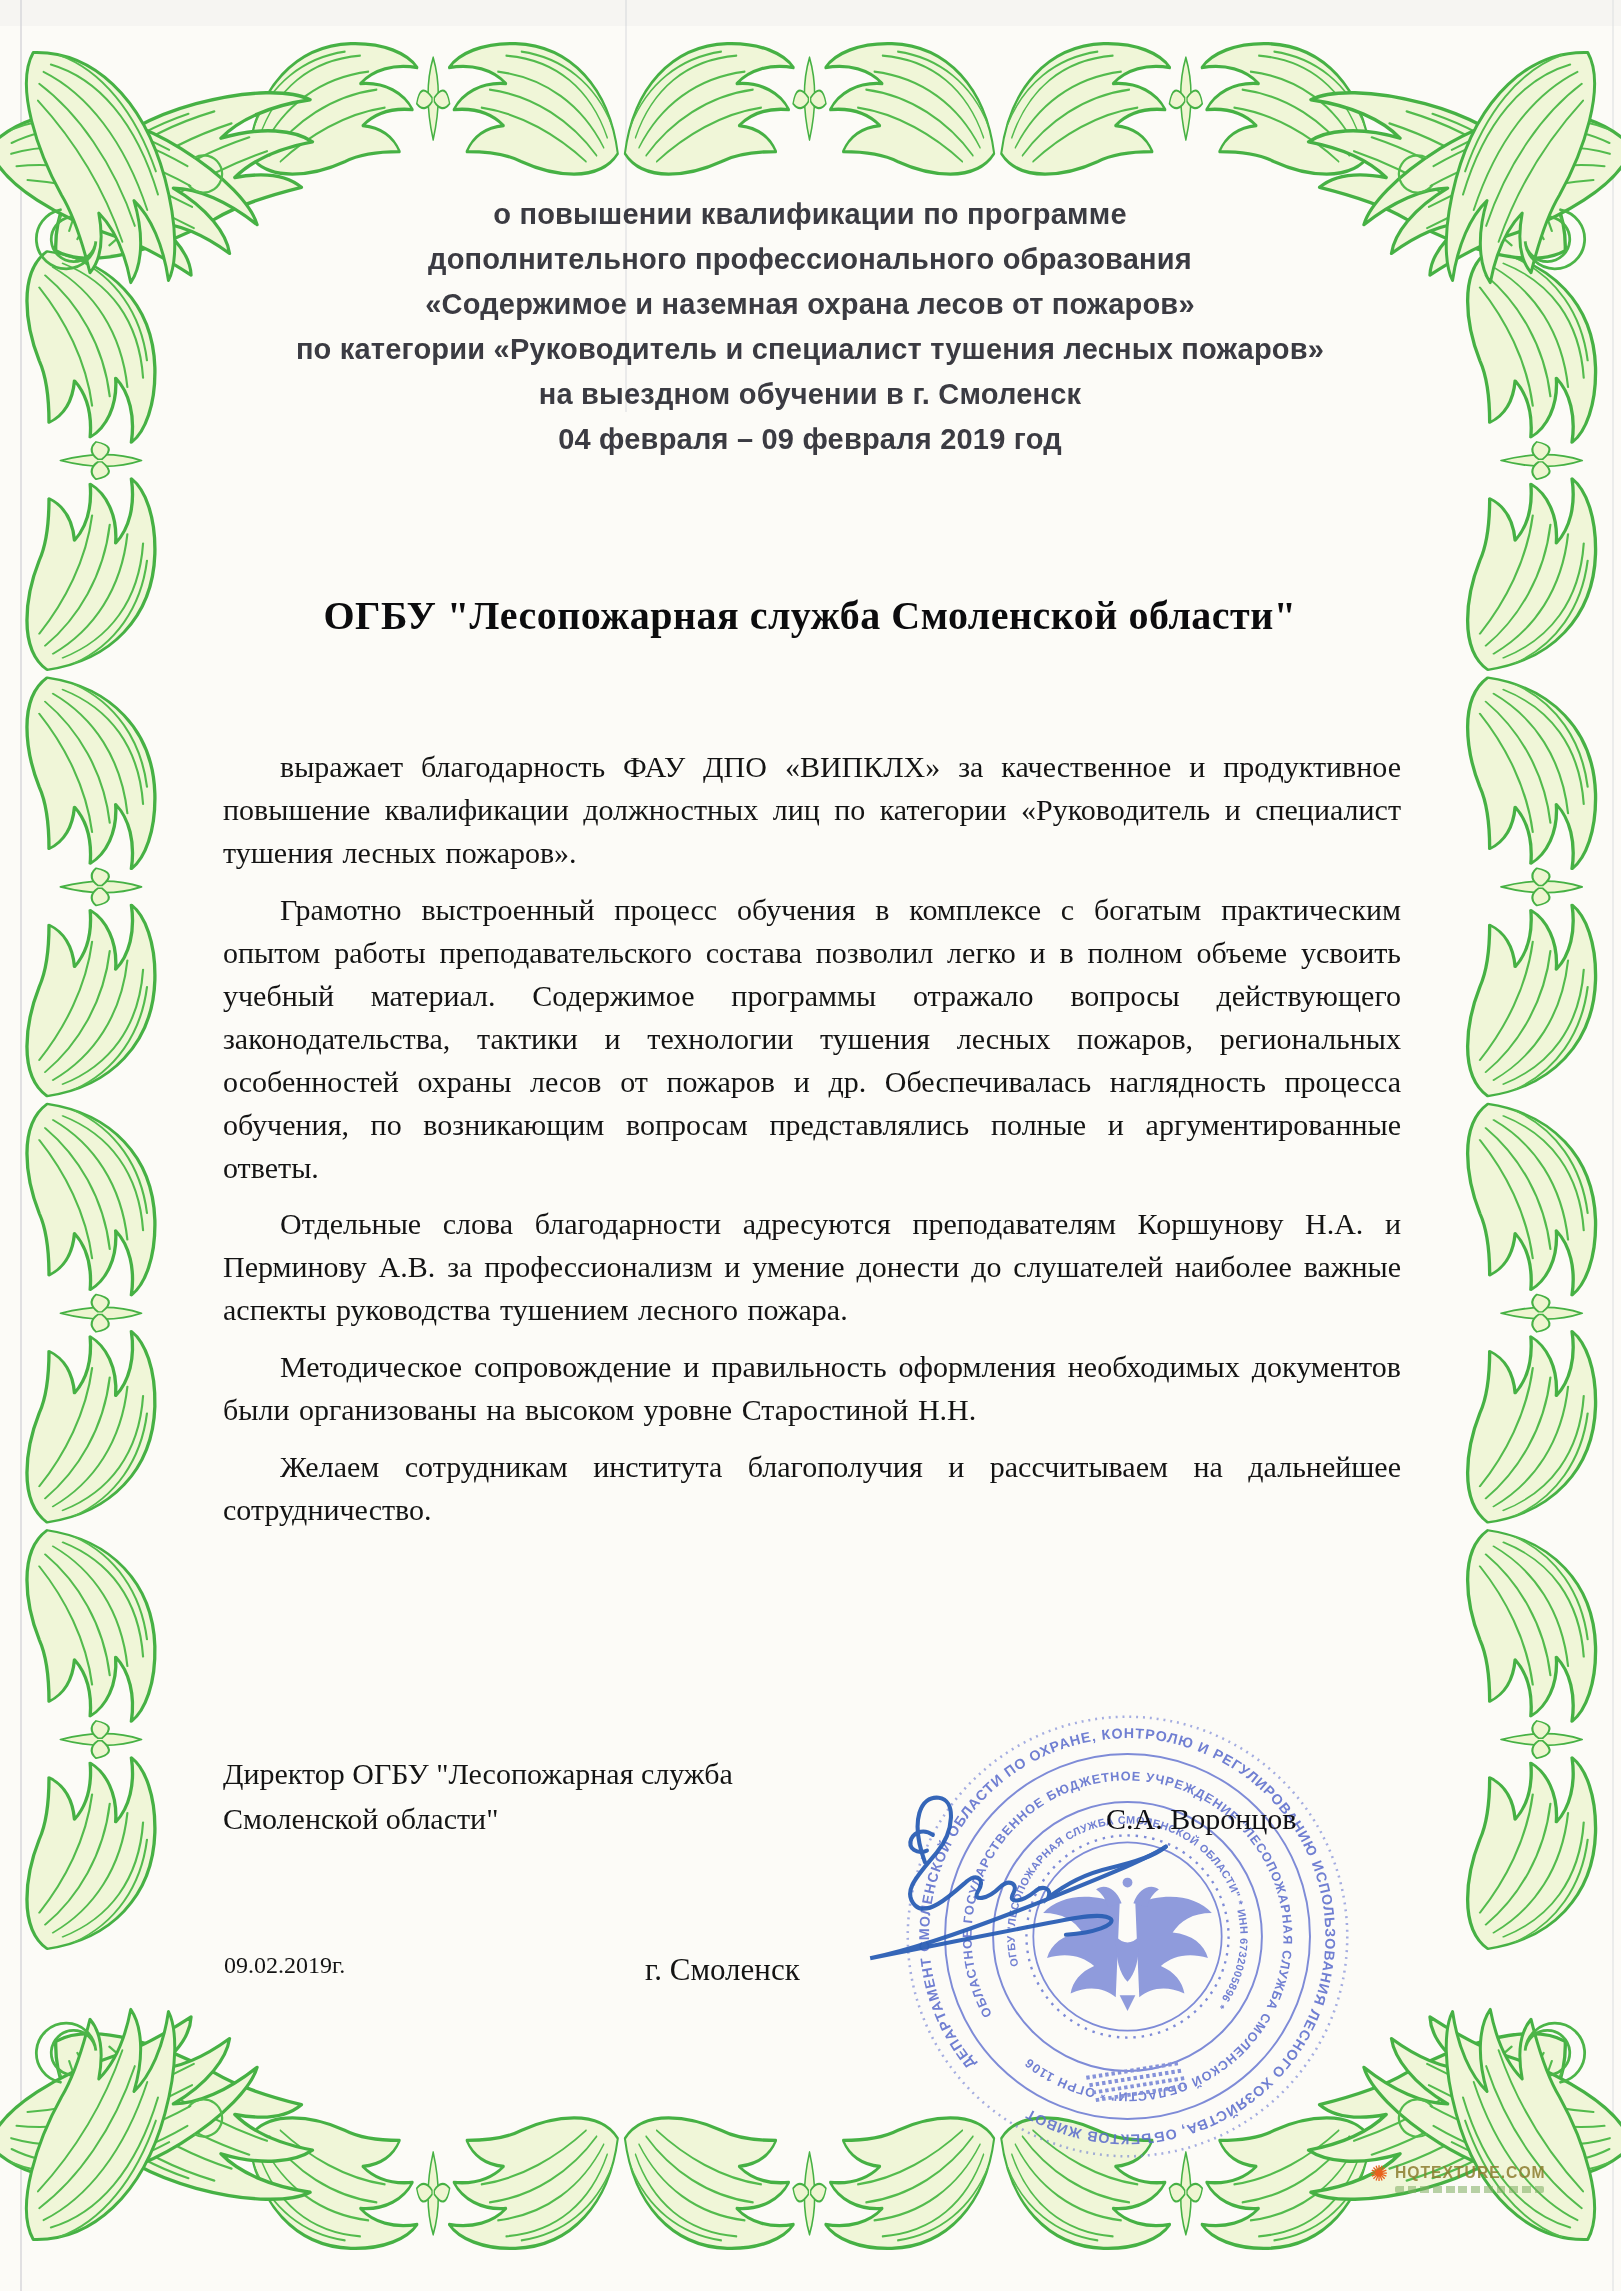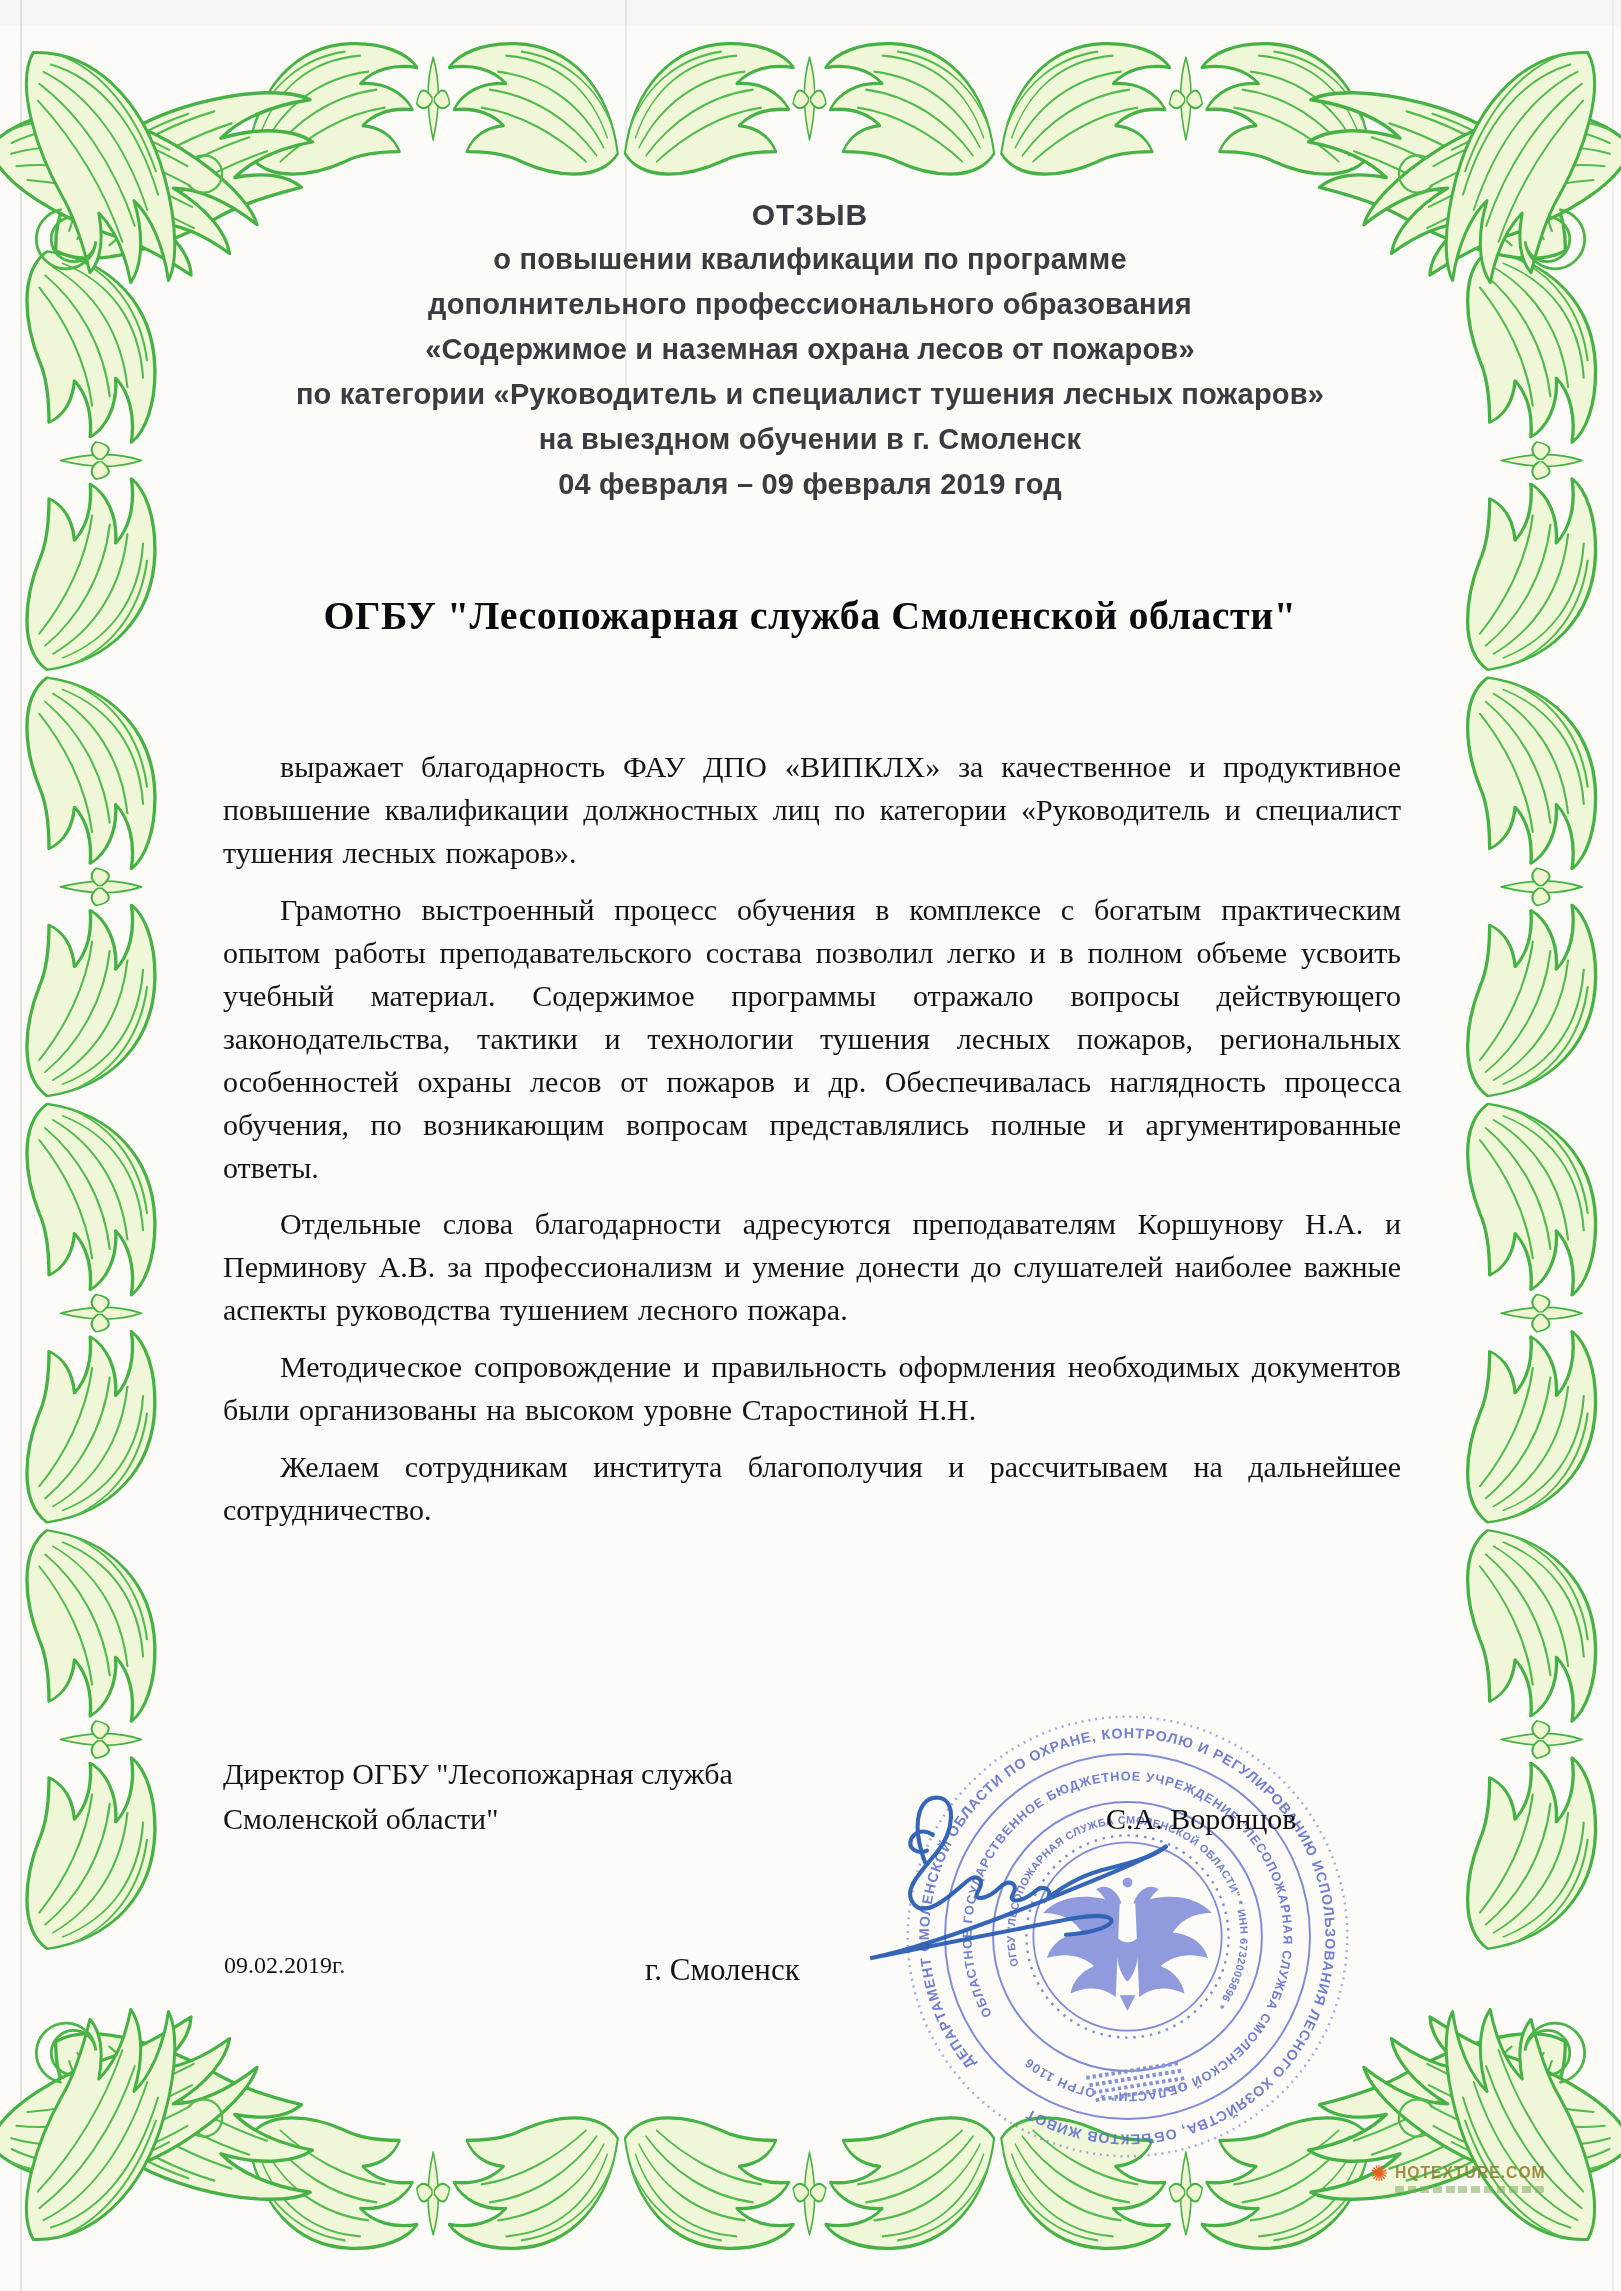--- a/index.html
+++ b/index.html
@@ -134,21 +134,20 @@
     <use href="#unit" transform="translate(1638,1122) rotate(90) scale(0.68,1)"></use>
     <use href="#unit" transform="translate(1638,1557) rotate(90) scale(0.68,1)"></use>
 
     <use href="#corner" transform="translate(18,18) scale(0.95)"></use>
     <use href="#corner" transform="translate(1636,18) scale(-0.95,0.95)"></use>
     <use href="#corner" transform="translate(18,2320) scale(0.95,-0.95)"></use>
     <use href="#corner" transform="translate(1636,2320) scale(-0.95,-0.95)"></use>
   </svg>
 
   <div class="header-block">
-    <div class="header-title">ОТЗЫВ</div>
     <div>о повышении квалификации по программе</div>
     <div>дополнительного профессионального образования</div>
     <div>«Содержимое и наземная охрана лесов от пожаров»</div>
     <div>по категории «Руководитель и специалист тушения лесных пожаров»</div>
     <div>на выездном обучении в г. Смоленск</div>
     <div>04 февраля – 09 февраля  2019 год</div>
   </div>
 
   <div class="org-title">ОГБУ "Лесопожарная служба Смоленской области"</div>
 

